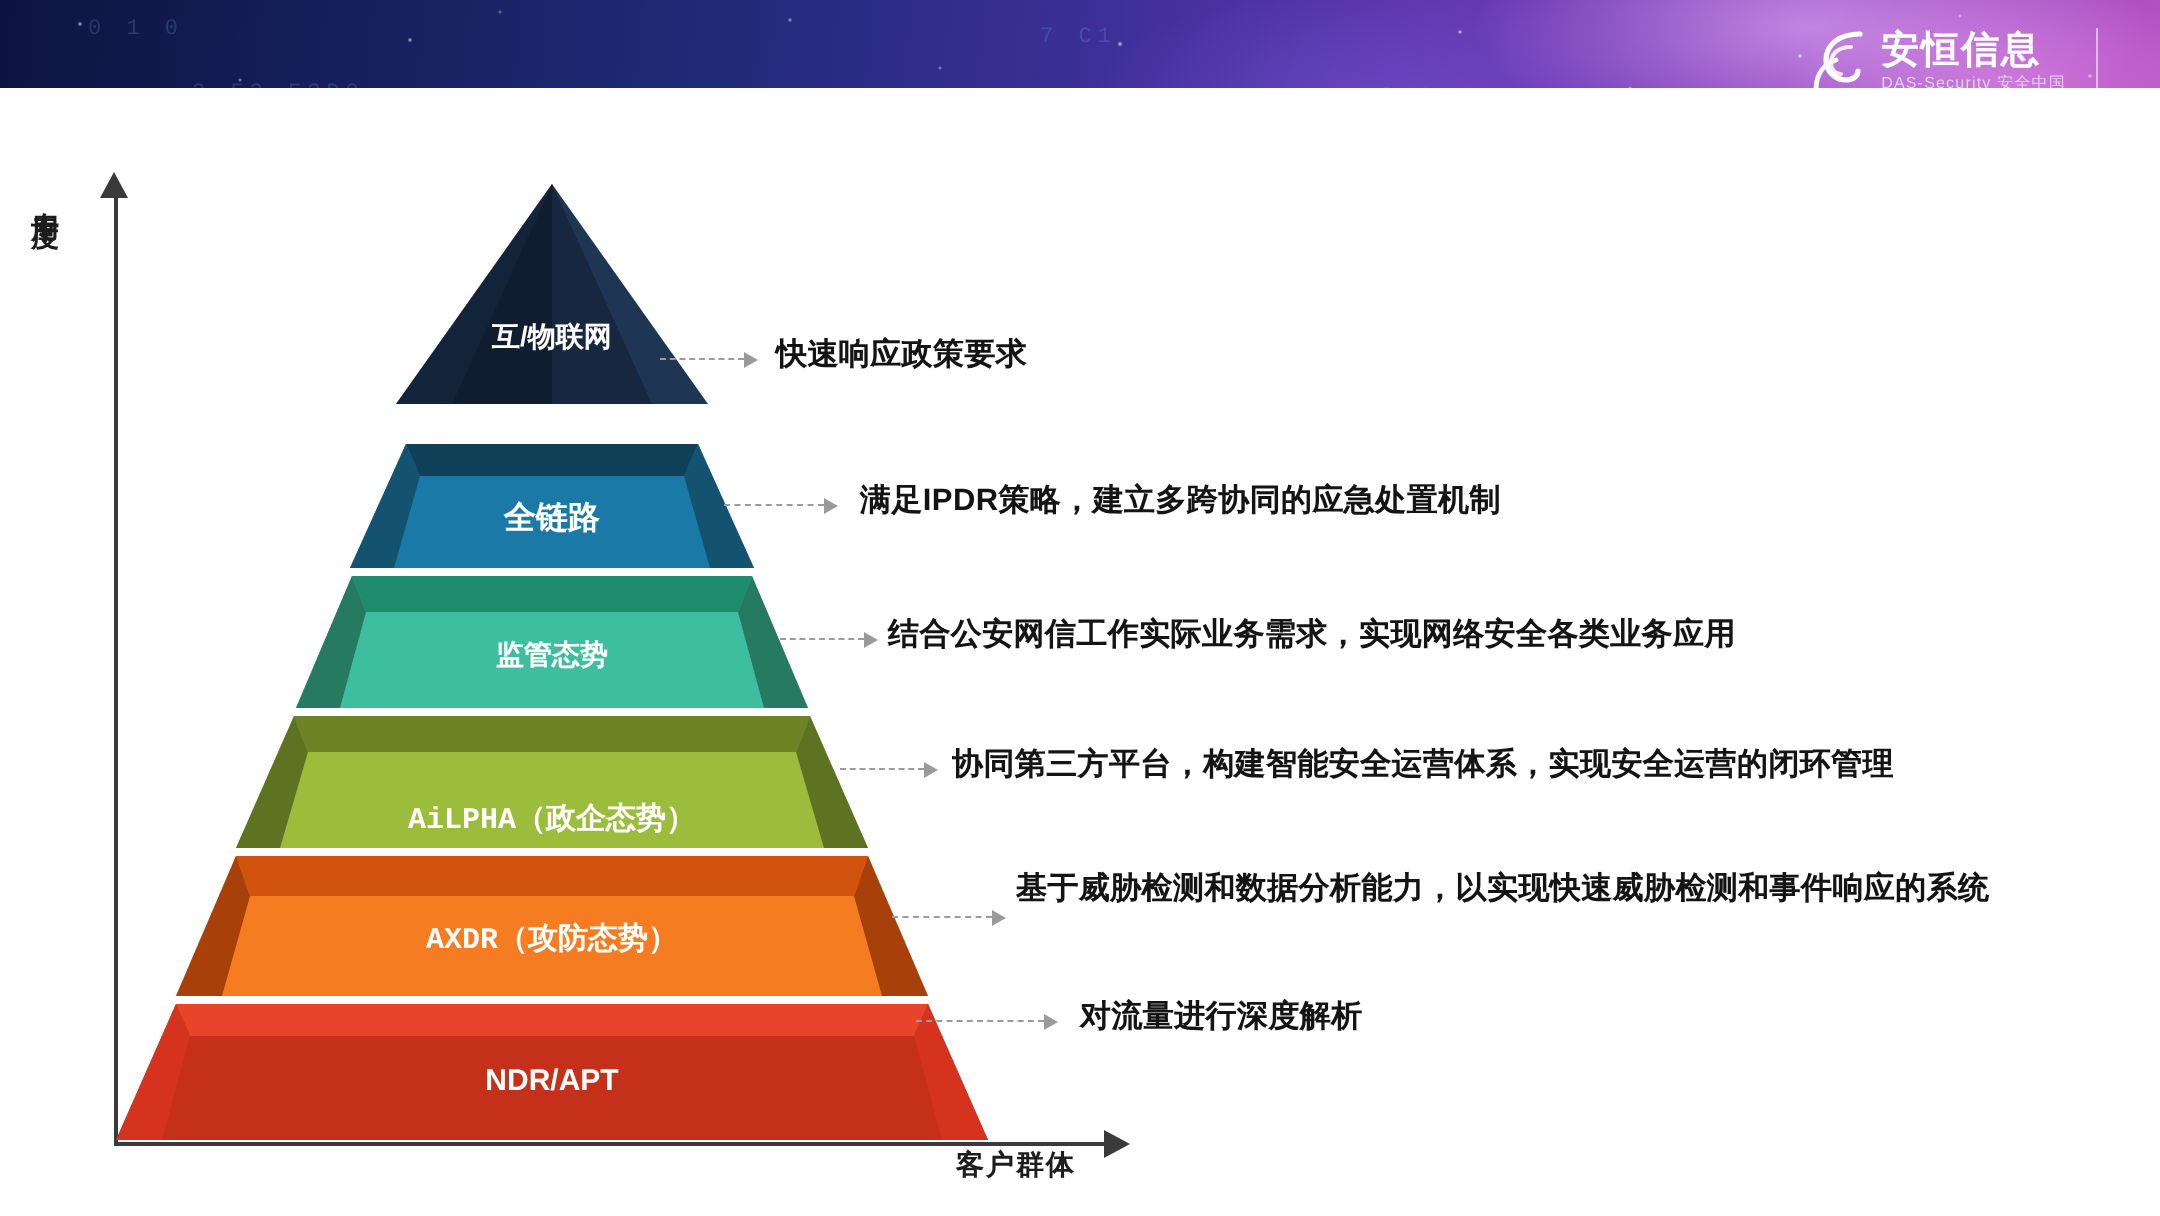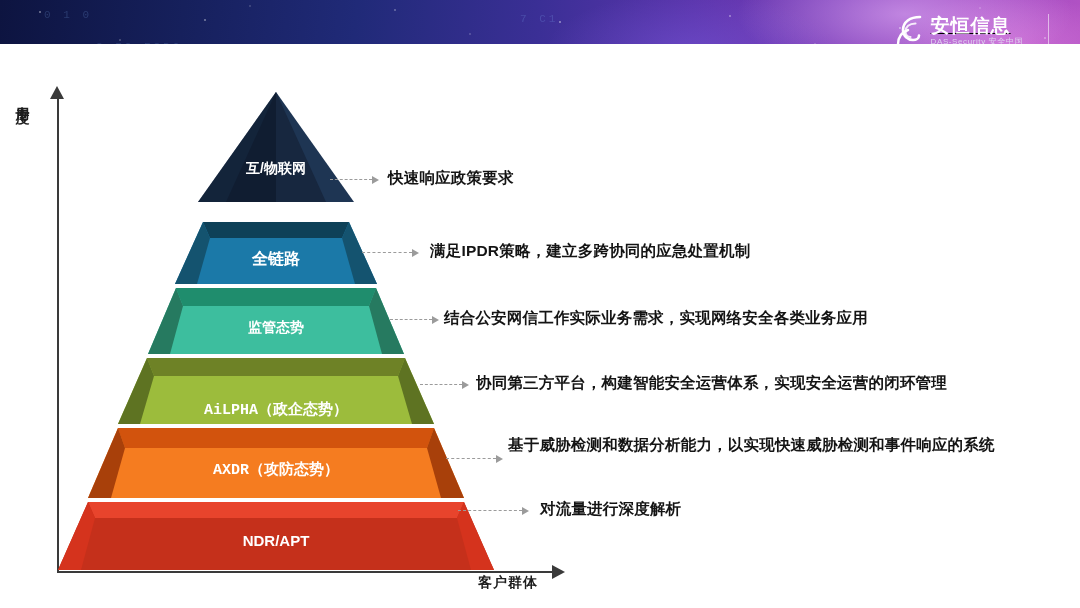--- a/index.html
+++ b/index.html
@@ -52,21 +52,21 @@
     position:absolute;left:38px;top:6px;
     font-size:33px;font-weight:bold;color:#ffffff;
     letter-spacing:1px;line-height:50px;
     text-shadow:0 1px 3px rgba(0,0,0,.45);
     white-space:nowrap;
   }
 
   
   .logo-wrap{position:absolute;right:18px;top:8px;display:flex;align-items:center;height:46px;}
   .logo-mark{width:30px;height:32px;margin-right:7px;flex:0 0 auto;}
-  .logo-text{display:flex;flex-direction:column;justify-content:center;margin-right:25px;text-decoration:underline;}
+  .logo-text{display:flex;flex-direction:column;justify-content:center;margin-right:15px;}
   .logo-cn{font-size:19px;font-weight:bold;color:#ffffff;letter-spacing:1px;line-height:21px;}
   .logo-en{font-size:8px;color:#dfd2ef;letter-spacing:.6px;line-height:11px;white-space:nowrap;text-align:right;}
   .logo-divider{width:1px;height:34px;background:rgba(255,255,255,.55);margin-right:13px;}
   .logo-slogan{display:flex;flex-direction:column;justify-content:center;}
   .slogan-cn{font-size:16px;font-weight:bold;color:#ffffff;letter-spacing:1.5px;line-height:20px;white-space:nowrap;}
   .slogan-en{font-size:8px;color:#e7d9f3;letter-spacing:1.4px;line-height:12px;white-space:nowrap;}
 
   
   .canvas{position:absolute;left:0;top:62px;width:1080px;height:546px;background:#fff;}
 

